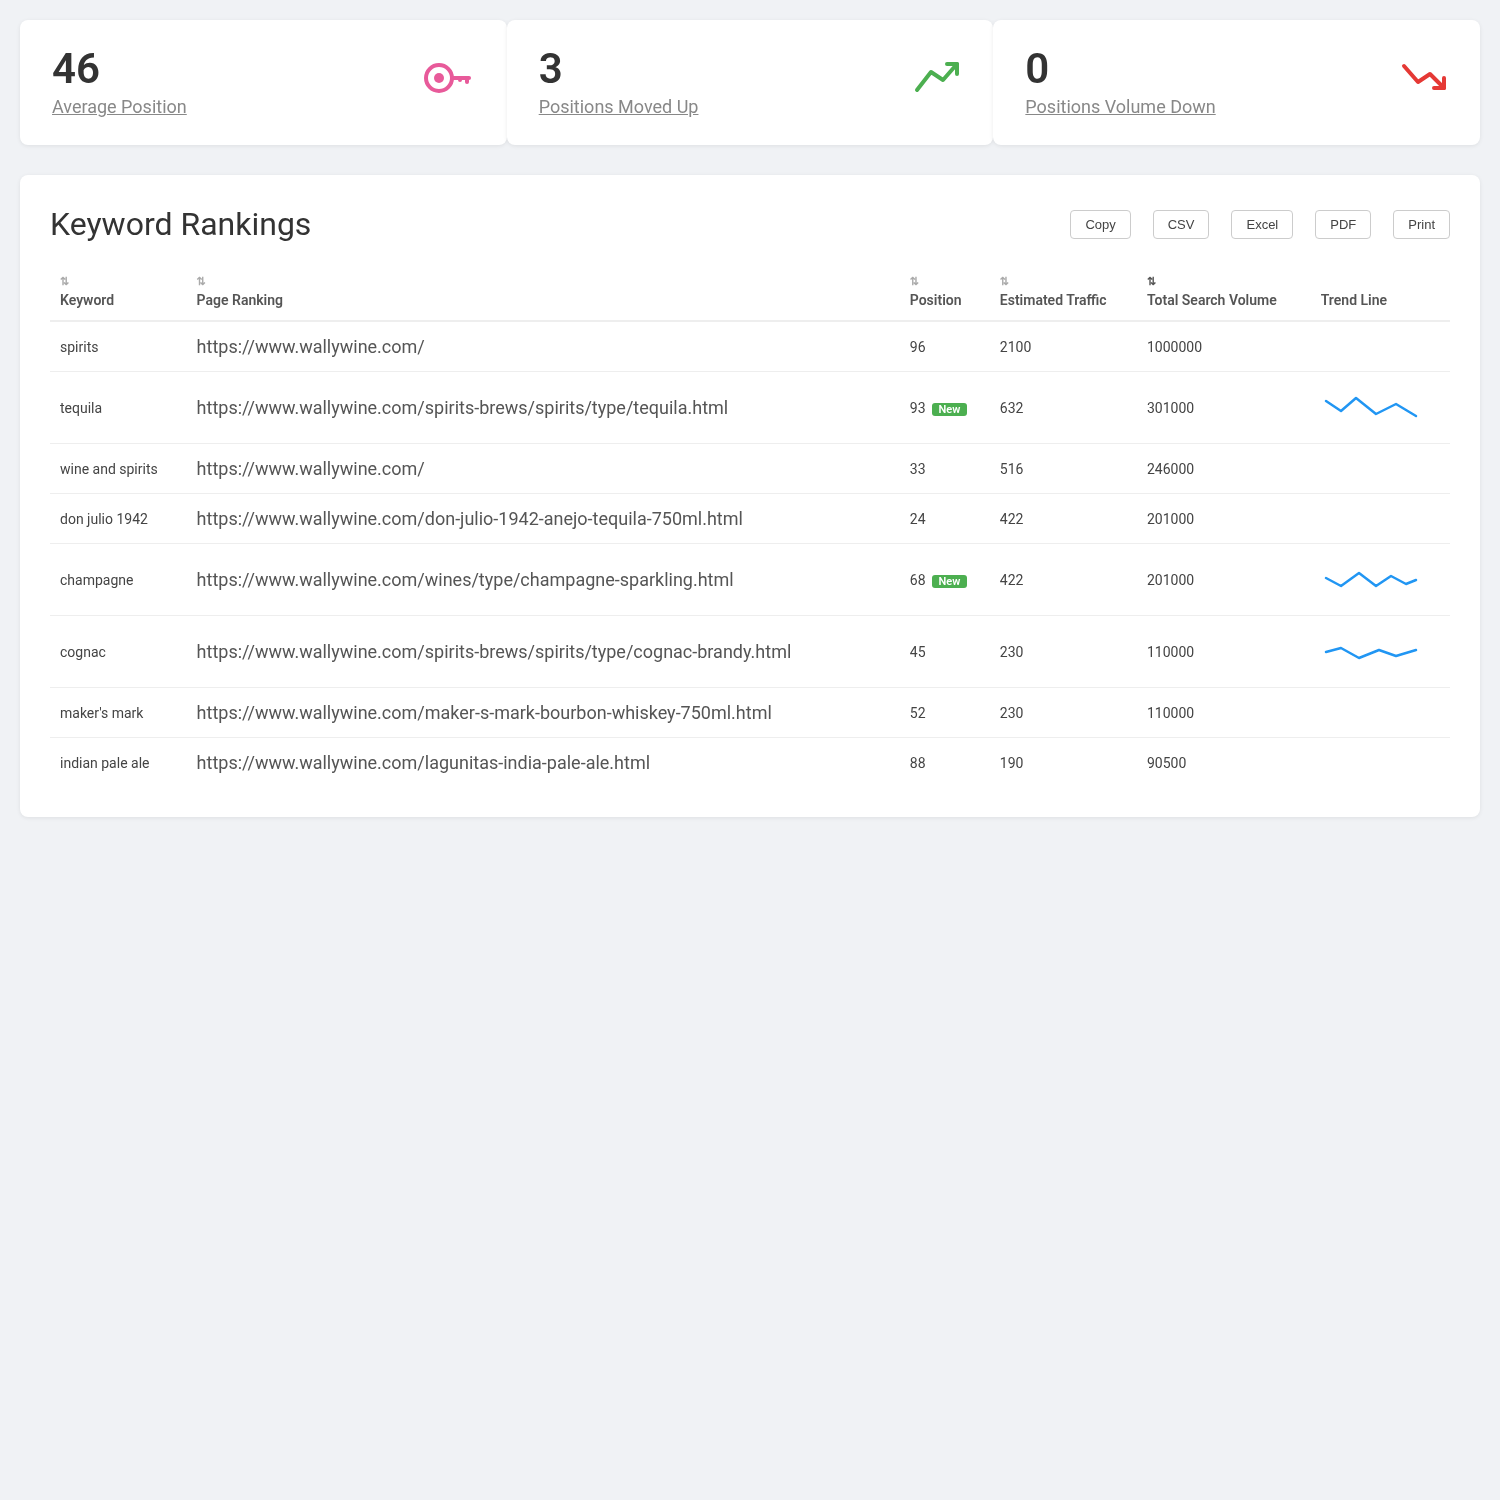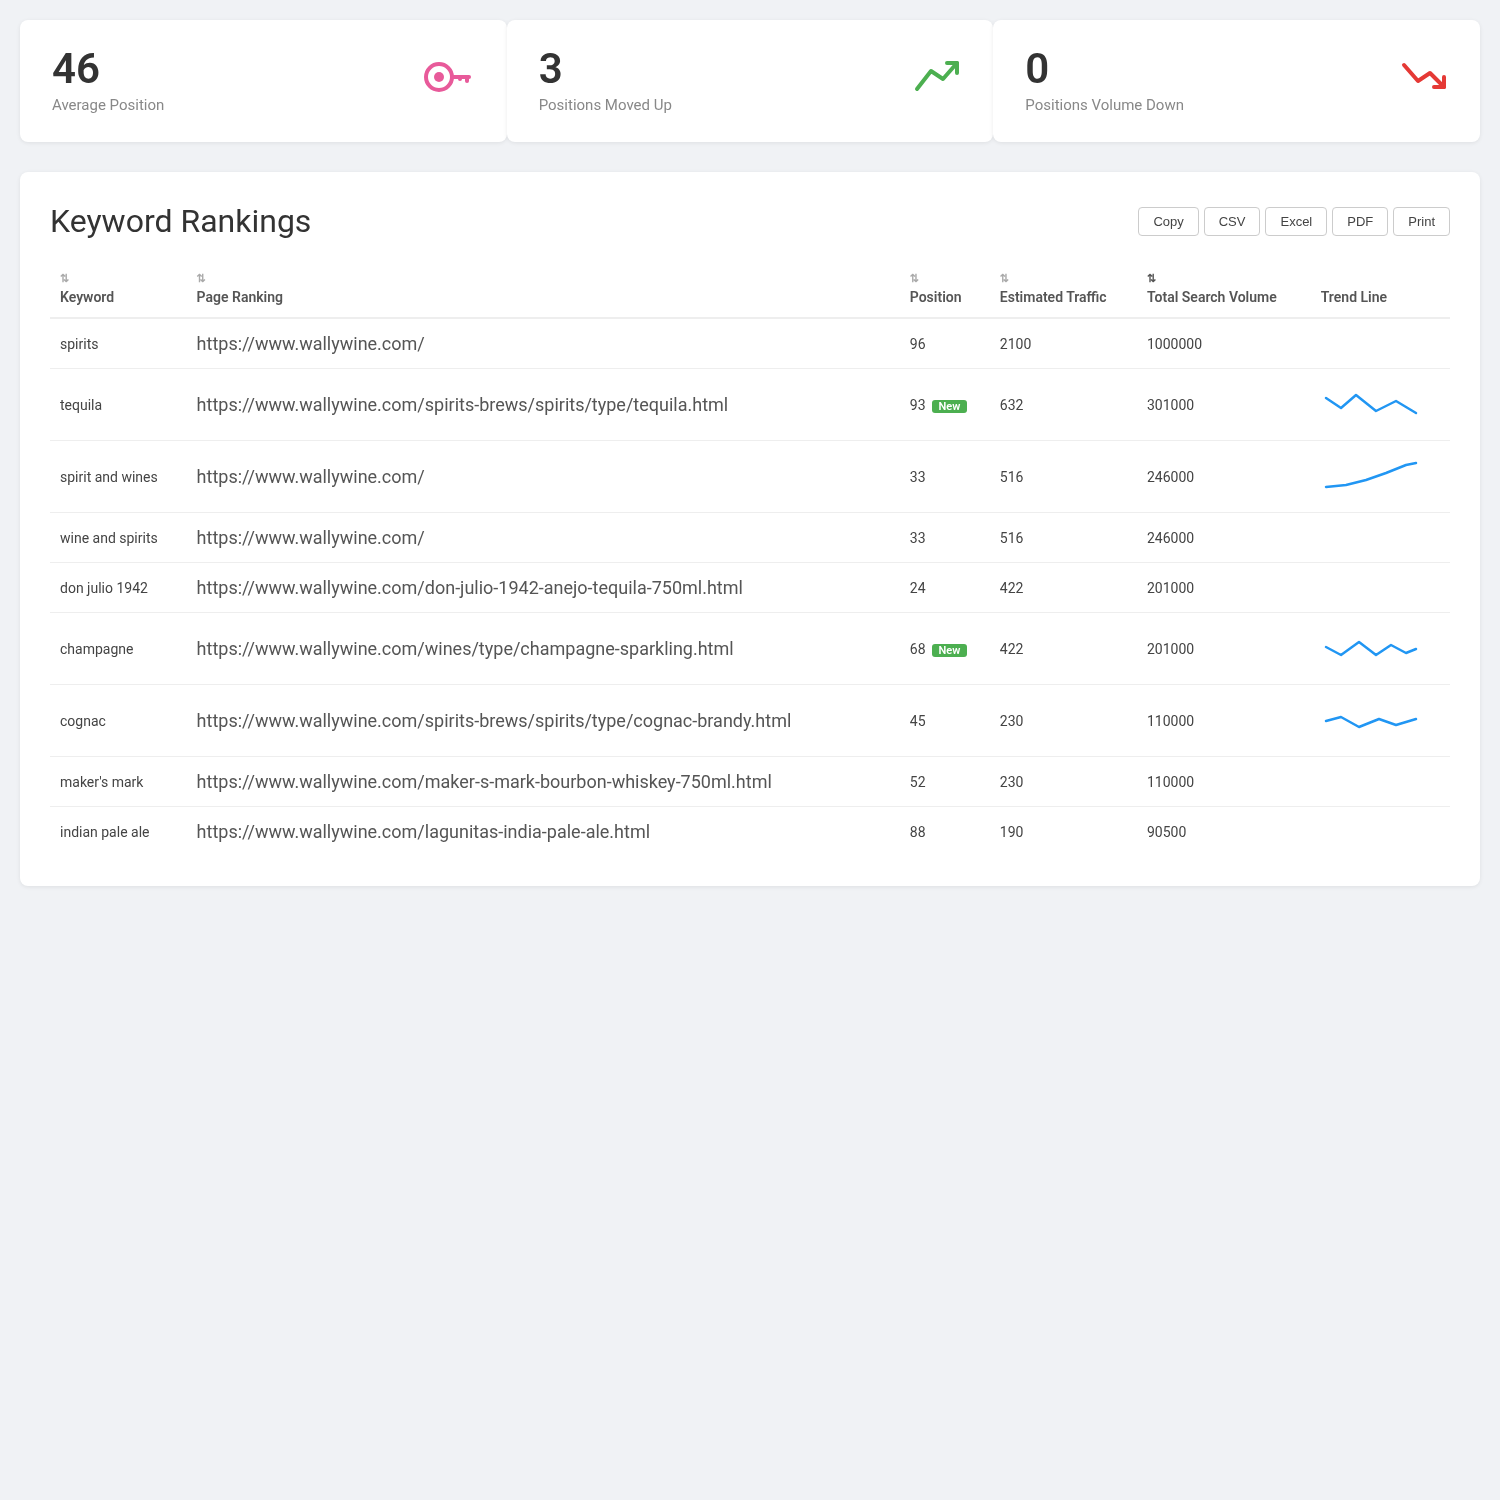--- a/index.html
+++ b/index.html
@@ -27,23 +27,24 @@
       justify-content: space-between;
       box-shadow: 0 1px 4px rgba(0,0,0,0.08);
     }
     .stat-card .stat-text .stat-number {
       font-size: 42px;
       font-weight: 600;
       color: #333;
       line-height: 1;
     }
     .stat-card .stat-text .stat-label {
-      font-size: 15px;
+      font-size: 18px;
       color: #888;
       margin-top: 6px;
+      text-decoration: underline;
     }
     .stat-card .stat-icon {
       font-size: 36px;
     }
 
     
     .key-icon {
       color: #e85a9a;
     }
     
@@ -72,21 +73,21 @@
       justify-content: space-between;
       margin-bottom: 24px;
     }
     .panel-title {
       font-size: 32px;
       font-weight: 400;
       color: #333;
     }
     .export-buttons {
       display: flex;
-      gap: 5px;
+      gap: 22px;
     }
     .export-btn {
       border: 1px solid #ccc;
       background: #fff;
       color: #444;
       padding: 6px 14px;
       border-radius: 4px;
       font-size: 13px;
       cursor: pointer;
     }
@@ -252,30 +253,20 @@
     <td>tequila</td>
     <td class="url-cell">https://www.wallywine.com/spirits-brews/spirits/type/tequila.html</td>
     <td>93<span class="new-badge">New</span></td>
     <td>632</td>
     <td>301000</td>
     <td><svg class="trend-svg" viewBox="0 0 100 40">
       <polyline points="5,15 20,25 35,12 55,28 75,18 95,30" stroke="#2196F3" stroke-width="2.5" fill="none" stroke-linecap="round" stroke-linejoin="round"></polyline>
     </svg></td>
   </tr>
         <tr>
-    <td>spirit and wines</td>
-    <td class="url-cell">https://www.wallywine.com/</td>
-    <td>33</td>
-    <td>516</td>
-    <td>246000</td>
-    <td><svg class="trend-svg" viewBox="0 0 100 40">
-      <polyline points="5,32 25,30 45,25 65,18 85,10 95,8" stroke="#2196F3" stroke-width="2.5" fill="none" stroke-linecap="round" stroke-linejoin="round"></polyline>
-    </svg></td>
-  </tr>
-        <tr>
     <td>wine and spirits</td>
     <td class="url-cell">https://www.wallywine.com/</td>
     <td>33</td>
     <td>516</td>
     <td>246000</td>
     <td></td>
   </tr>
         <tr>
     <td>don julio 1942</td>
     <td class="url-cell">https://www.wallywine.com/don-julio-1942-anejo-tequila-750ml.html</td>

